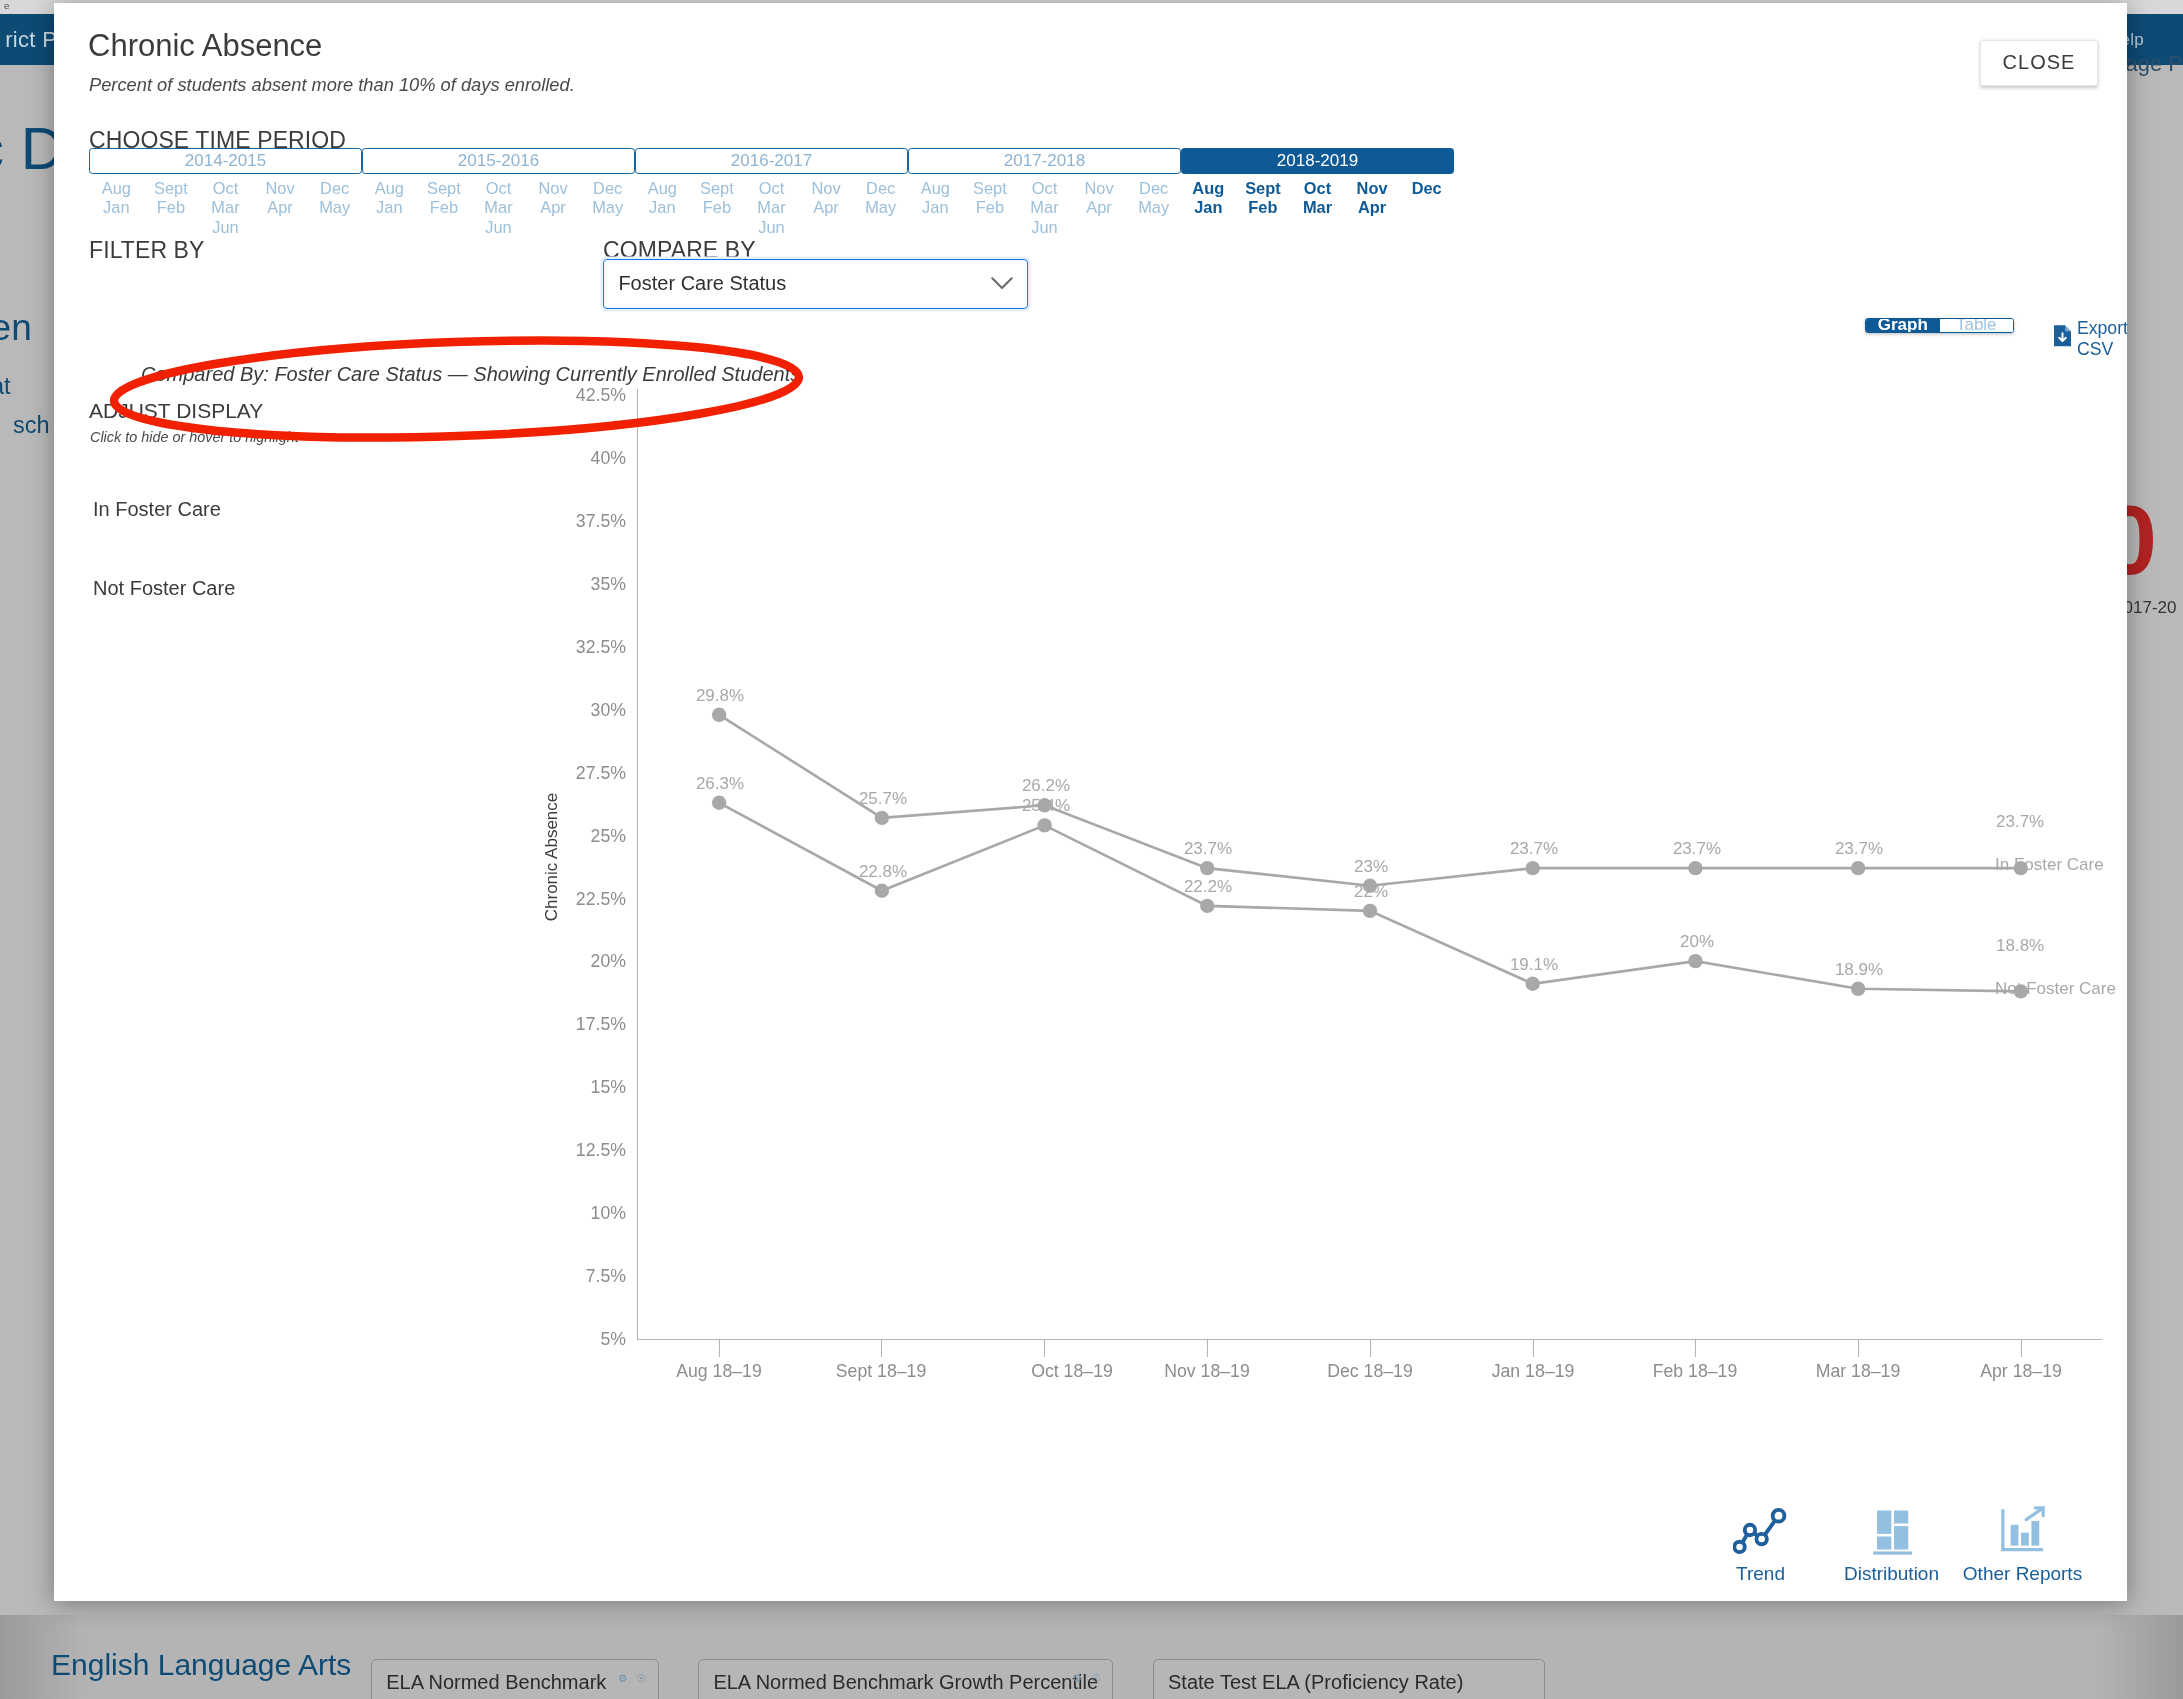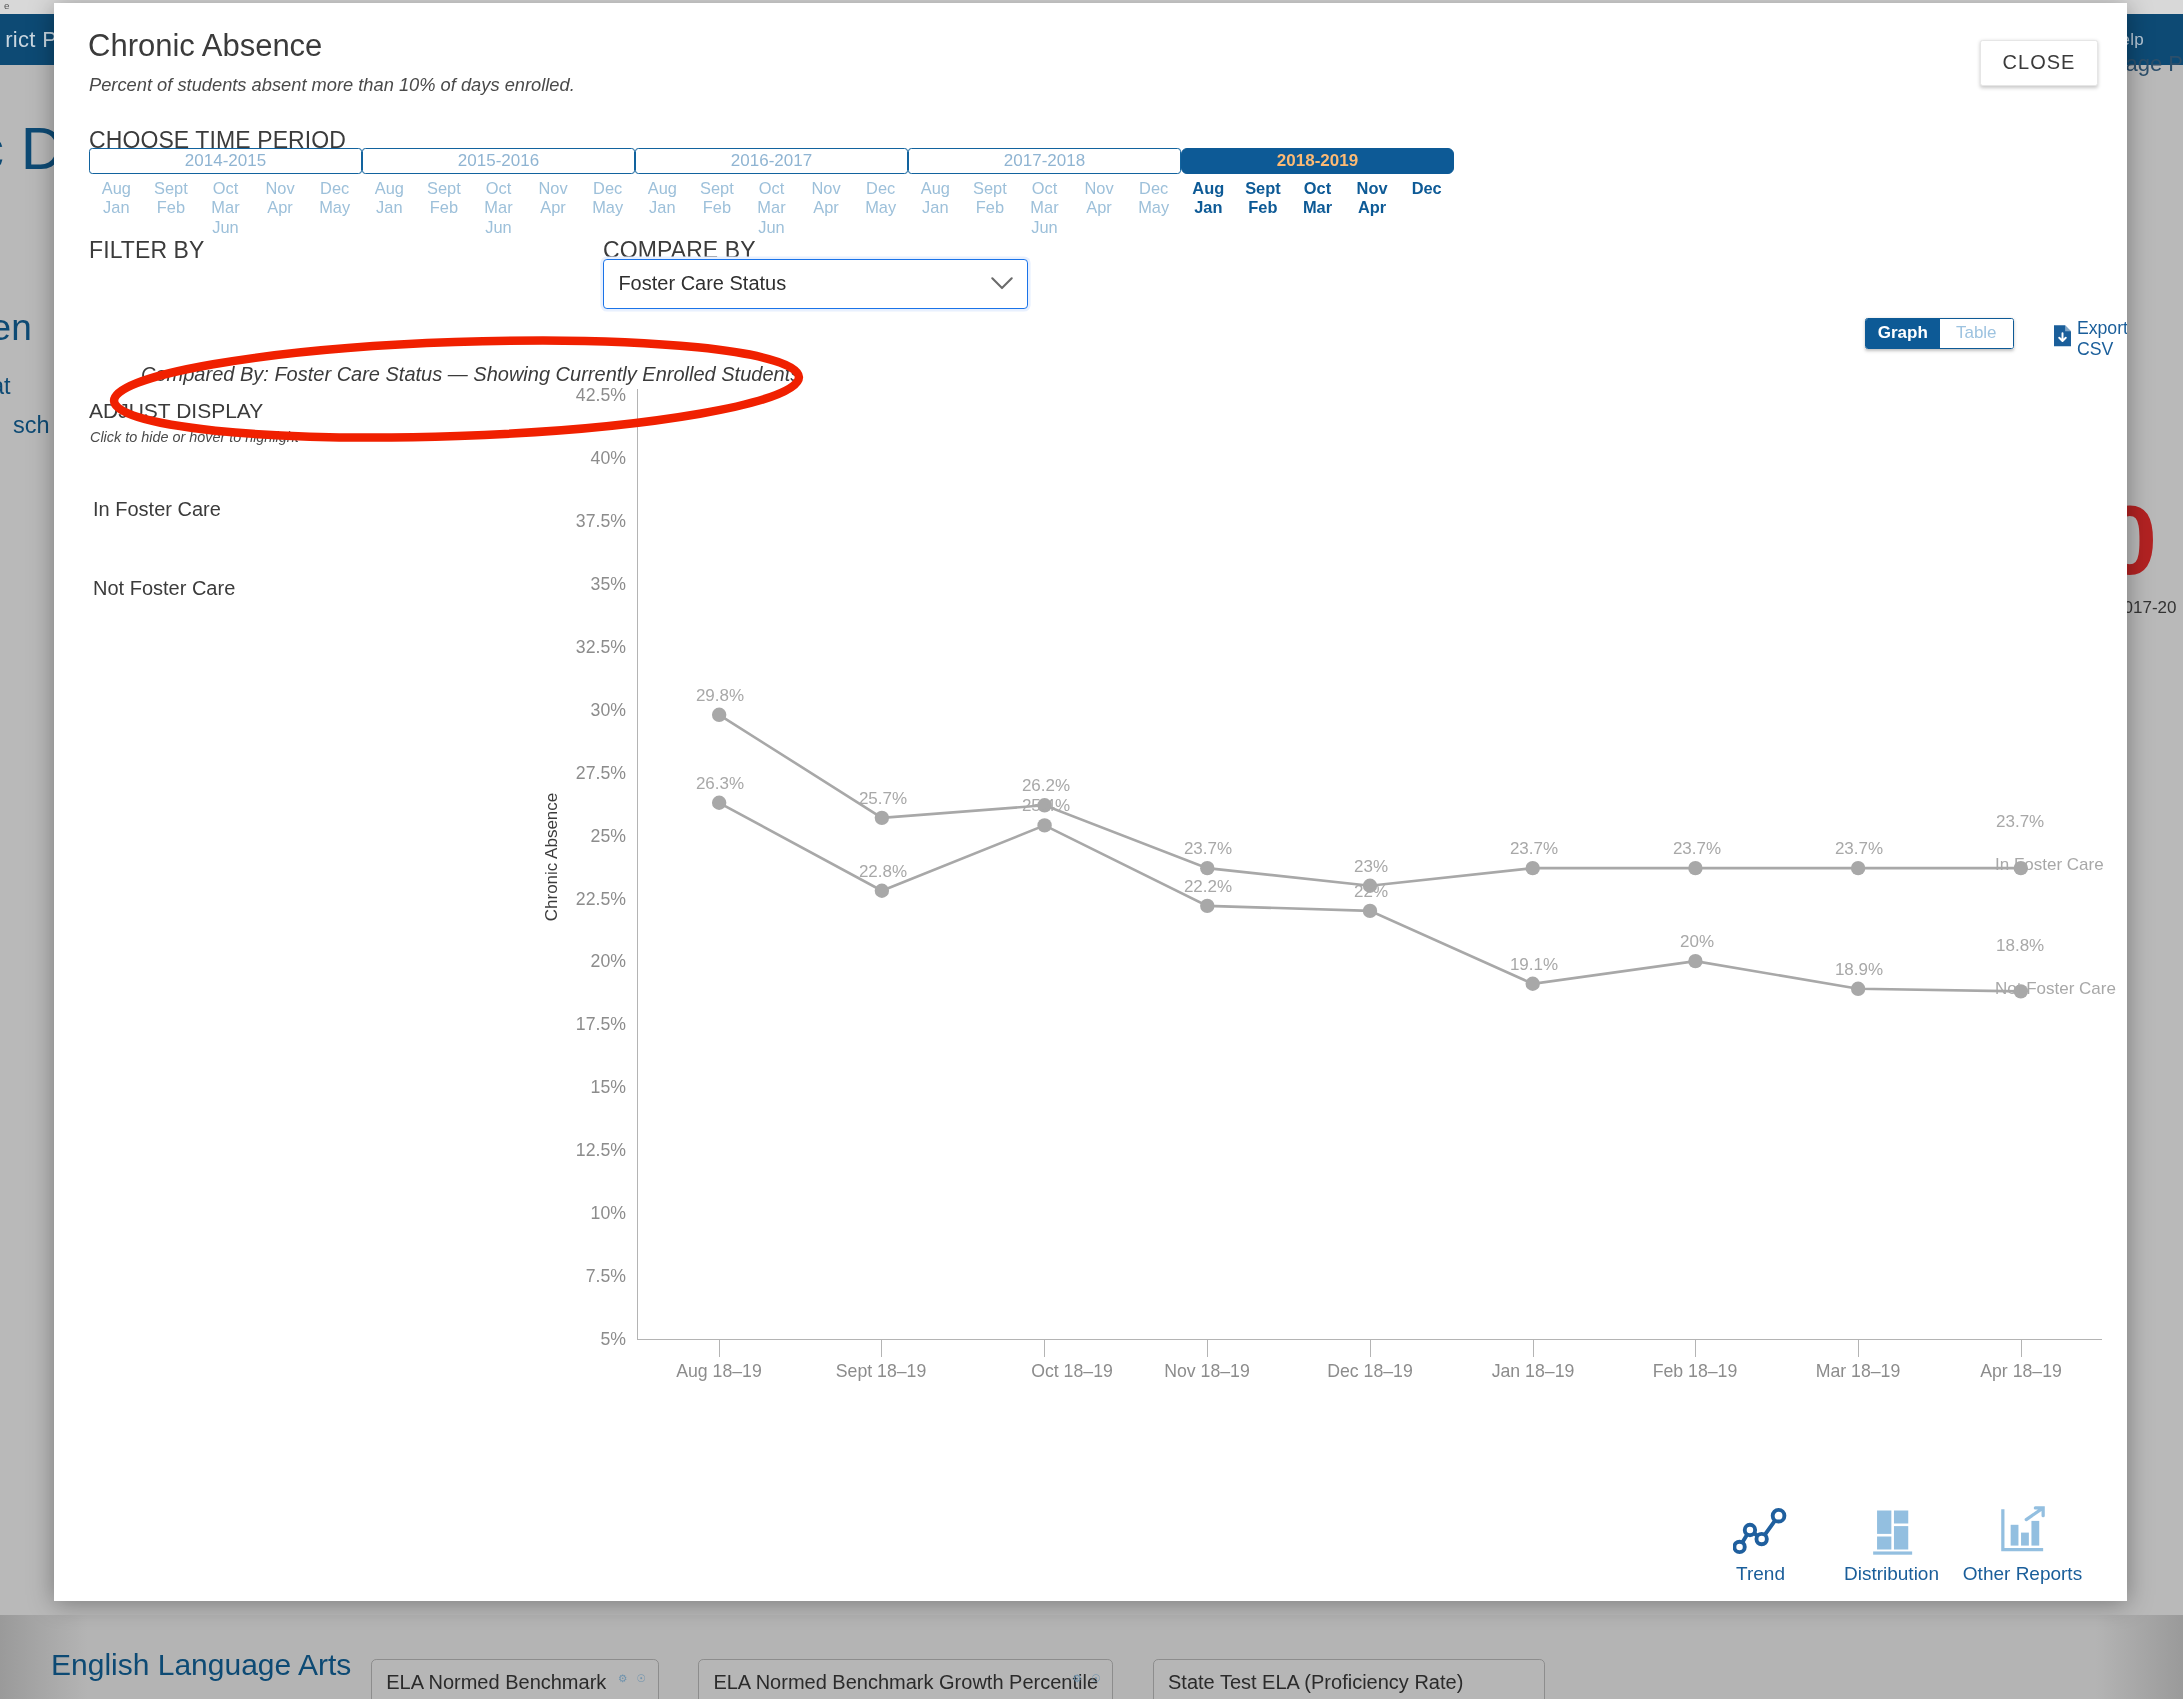--- a/index.html
+++ b/index.html
@@ -122,21 +122,21 @@
   .period {
     width: 273px;
   }
   .period-header {
     height: 26px; border: 1.3px solid #12639e; border-radius: 3.3px;
     display: flex; align-items: center; justify-content: center;
     font-size: 17px; color: #8fb4d2; background: #fff;
     cursor: pointer;
   }
   .period.selected .period-header {
-    background: #0d5a96; border-color: #0d5a96; color: #fdba74; font-weight: 700; border-radius: 6px;
+    background: #0d5a96; border-color: #0d5a96; color: #ffffff; font-weight: 400;
   }
   .period-months {
     display: flex; margin-top: 5.2px;
   }
   .month-col {
     flex: 1; text-align: center; font-size: 16.4px; color: #9dc0da;
     line-height: 1.18; cursor: pointer;
   }
   .period.selected .month-col { color: #0d5a96; font-weight: 700; }
 
@@ -158,21 +158,21 @@
     left: 549px; top: 256px; width: 425px;
     border: 1.3px solid #1a73e8; color: #2f2f2f;
     box-shadow: 0 0 0 2.6px #e8f0fe;
   }
   .select-chevron { margin-left: auto; color: #6b6b6b; font-size: 19.6px; }
   #filter-select .select-chevron { color: #7a7a7a; }
 
   
   #view-toggle {
     position: absolute; left: 1811px; top: 315px;
-    width: 149px; height: 31px; border-radius: 2.6px; overflow: hidden;
+    width: 149px; height: 15px; border-radius: 2.6px; overflow: hidden;
     display: flex; box-shadow: 0 1.3px 3.3px rgba(0,0,0,.25);
     border: 0.7px solid #0d5a96;
   }
   #view-toggle .seg {
     flex: 1; display: flex; align-items: center; justify-content: center;
     font-size: 17px; cursor: pointer;
   }
   #view-toggle .seg.active { background: #0d5a96; color: #fff; font-weight: 700; }
   #view-toggle .seg.inactive { background: #fff; color: #9dc3e0; }
 

